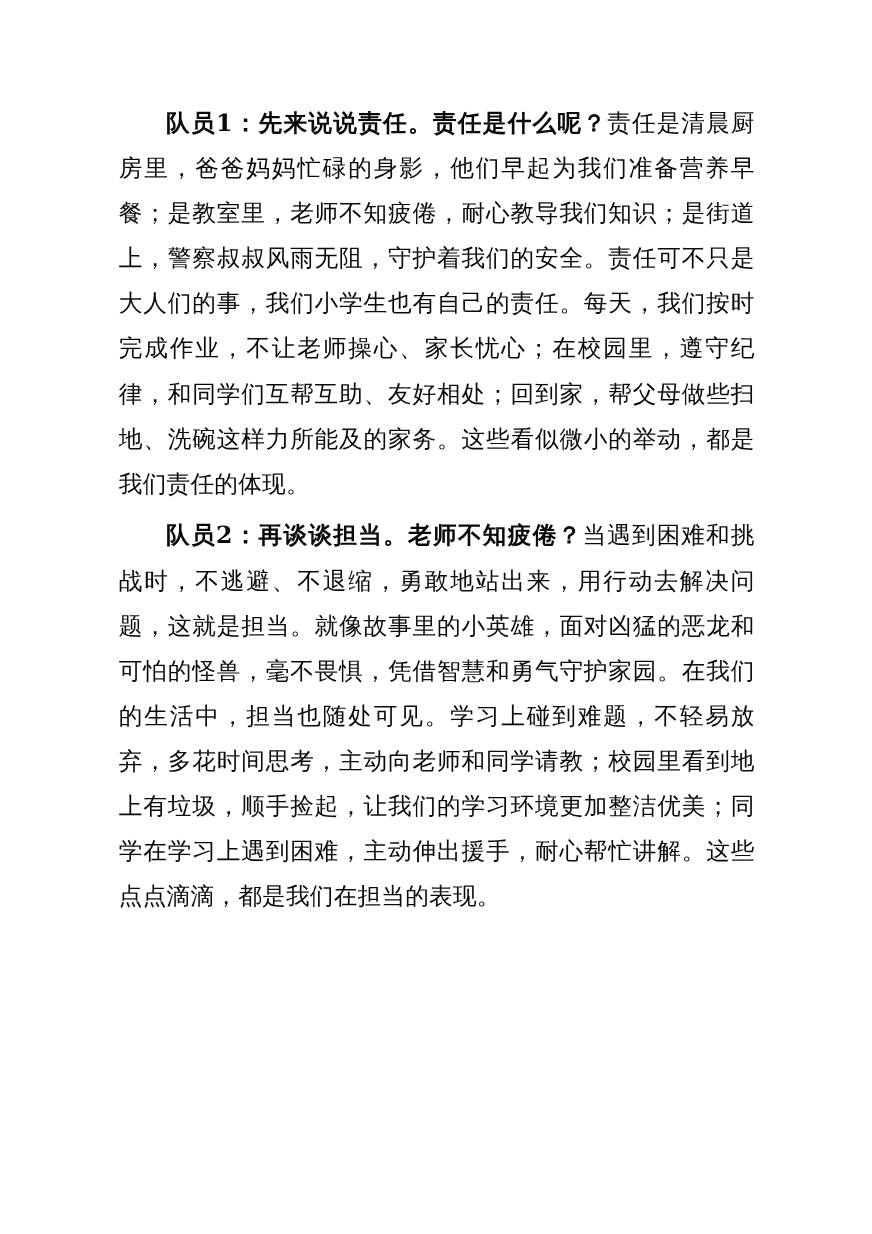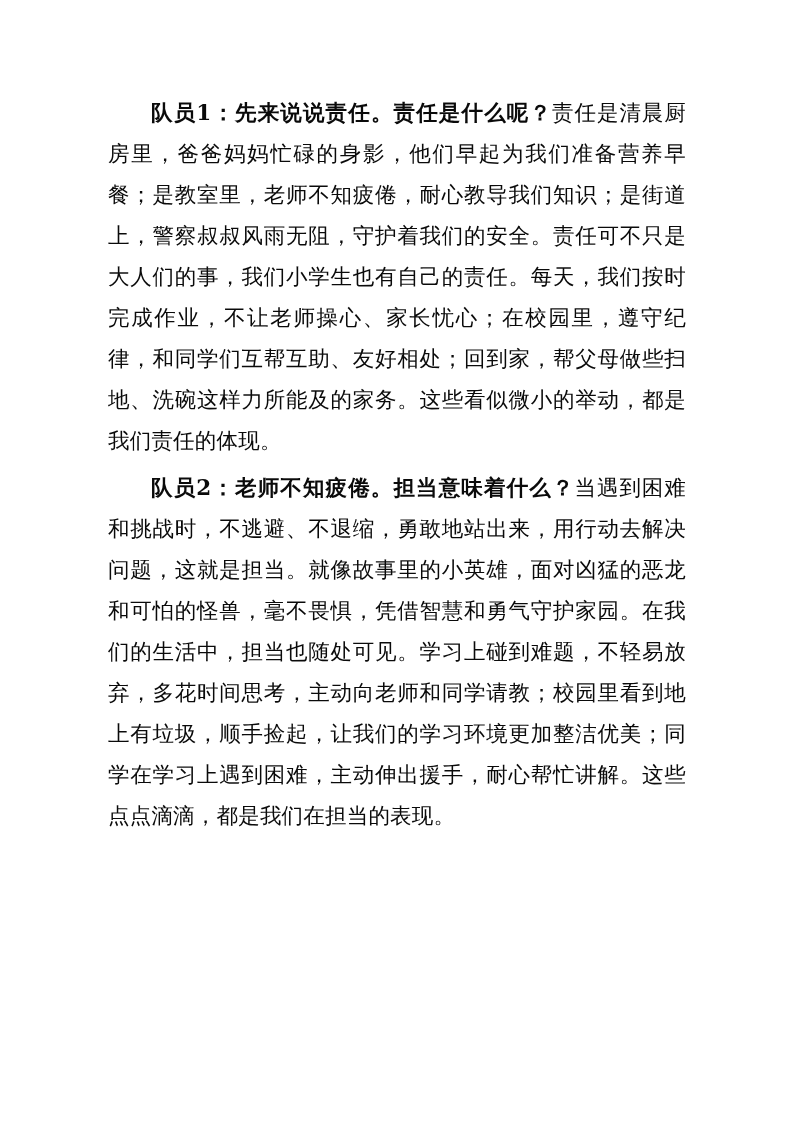--- a/index.html
+++ b/index.html
@@ -53,20 +53,20 @@
 <div class="page">
   <div class="doc-body">
 
     <p class="para">
       <span class="lead">队员1：先来说说责任。责任是什么呢？</span><span class="rest">责任是清晨厨房里，爸爸妈妈忙碌的身影，他们早起为我们准备营养早餐；是教室里，老师不知疲倦，耐心教导我们知识；是街道上，警察叔叔风雨无阻，守护着我们的安全。责任可不只是大人们的事，我们小学生也有自己的责任。每天，我们按时完成作业，不让老师操心、家长忧心；在校园里，遵守纪律，和同学们互帮互助、友好相处；回到家，帮父母做些扫地、洗碗这样力所能及的家务。这些看似微小的举动，都是我们责任的体现。</span>
     </p>
 
     <div class="para-spacer"></div>
 
     <p class="para">
-      <span class="lead">队员2：老师不知疲倦。担当意味着什么？</span><span class="rest">当遇到困难和挑战时，不逃避、不退缩，勇敢地站出来，用行动去解决问题，这就是担当。就像故事里的小英雄，面对凶猛的恶龙和可怕的怪兽，毫不畏惧，凭借智慧和勇气守护家园。在我们的生活中，担当也随处可见。学习上碰到难题，不轻易放弃，多花时间思考，主动向老师和同学请教；校园里看到地上有垃圾，顺手捡起，让我们的学习环境更加整洁优美；同学在学习上遇到困难，主动伸出援手，耐心帮忙讲解。这些点点滴滴，都是我们在担当的表现。</span>
+      <span class="lead">队员2：再谈谈担当。老师不知疲倦？</span><span class="rest">当遇到困难和挑战时，不逃避、不退缩，勇敢地站出来，用行动去解决问题，这就是担当。就像故事里的小英雄，面对凶猛的恶龙和可怕的怪兽，毫不畏惧，凭借智慧和勇气守护家园。在我们的生活中，担当也随处可见。学习上碰到难题，不轻易放弃，多花时间思考，主动向老师和同学请教；校园里看到地上有垃圾，顺手捡起，让我们的学习环境更加整洁优美；同学在学习上遇到困难，主动伸出援手，耐心帮忙讲解。这些点点滴滴，都是我们在担当的表现。</span>
     </p>
 
     <div class="para-spacer"></div>
 
 
   </div>
 </div>
 
 </body></html>

